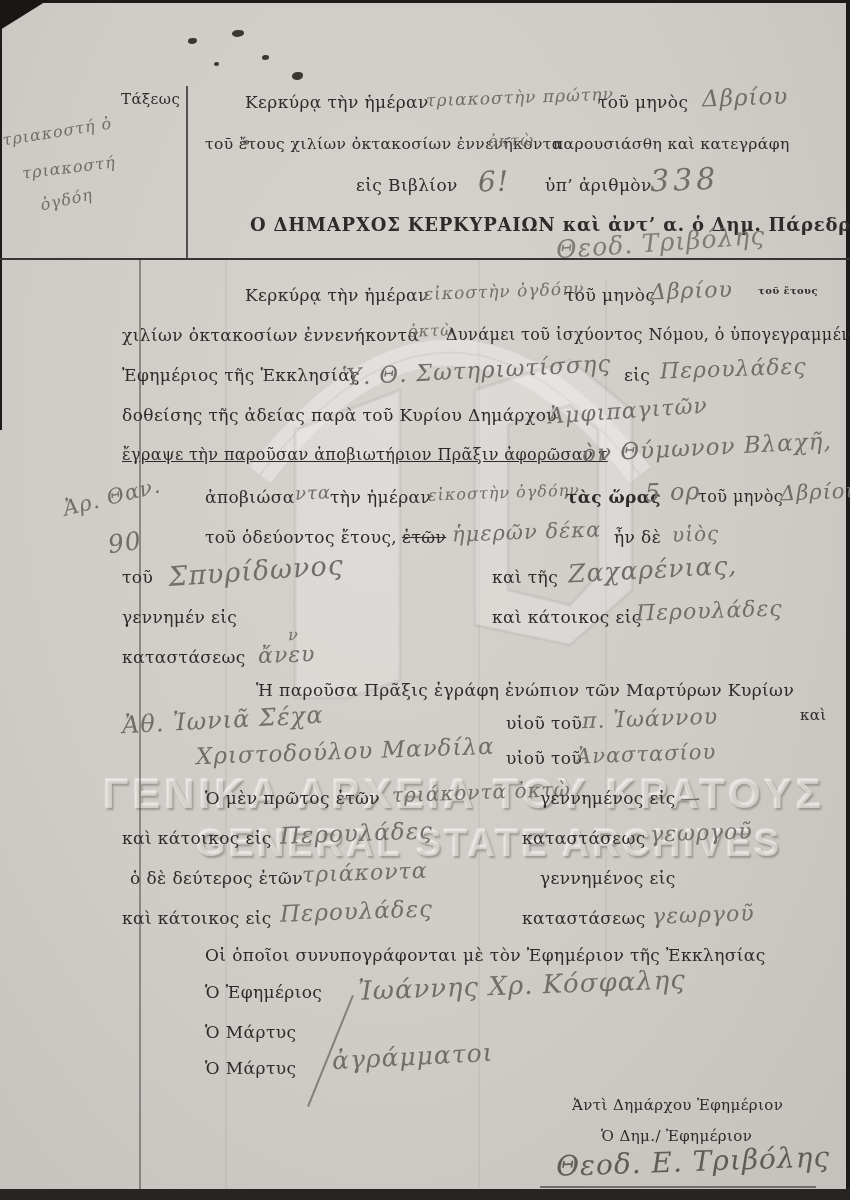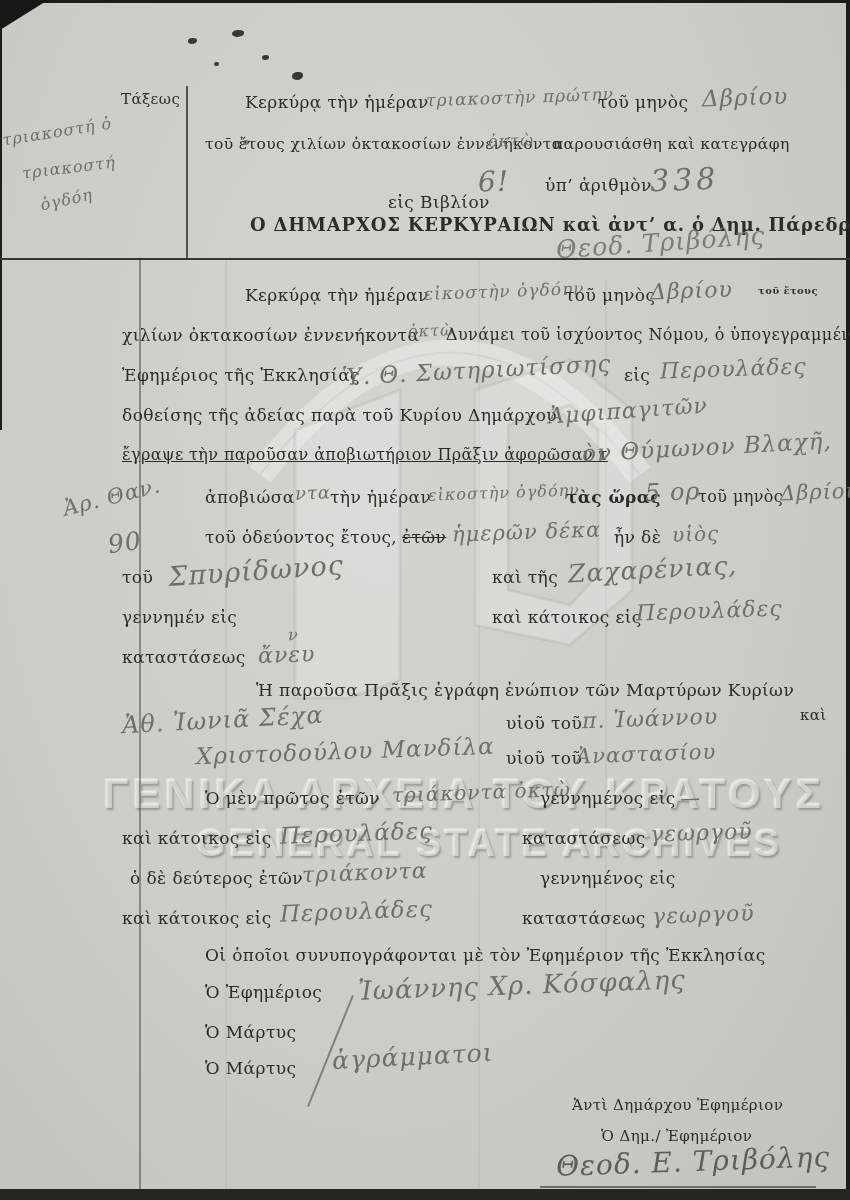--- a/index.html
+++ b/index.html
@@ -76,21 +76,21 @@
 
   <div class="pr" style="left:245px;top:92px;">Κερκύρᾳ τὴν ἡμέραν</div>
   <div class="hw" style="left:426px;top:87px;font-size:17px;">τριακοστὴν πρώτην</div>
   <div class="pr" style="left:598px;top:92px;">τοῦ μηνὸς</div>
   <div class="hw" style="left:702px;top:84px;font-size:23px;">Δβρίου</div>
 
   <div class="pr" style="left:205px;top:135px;font-size:15.5px;">τοῦ ἔτους χιλίων ὀκτακοσίων ἐννενήκοντα</div>
   <div class="hw" style="left:488px;top:131px;font-size:16px;">ὀκτὼ</div>
   <div class="pr" style="left:540px;top:135px;font-size:15.5px;padding-left:13px;">παρουσιάσθη καὶ κατεγράφη</div>
 
-  <div class="pr" style="left:356px;top:192px;margin-left:32px;">εἰς Βιβλίον</div>
+  <div class="pr" style="left:356px;top:175px;">εἰς Βιβλίον</div>
   <div class="hw" style="left:478px;top:165px;font-size:28px;">6!</div>
   <div class="pr" style="left:545px;top:175px;">ὑπ’ ἀριθμὸν</div>
   <div class="hw" style="left:650px;top:162px;font-size:30px;letter-spacing:4px;">338</div>
 
   <div class="pr pr-bold" style="left:250px;top:214px;font-size:18px;letter-spacing:.8px;">Ο ΔΗΜΑΡΧΟΣ ΚΕΡΚΥΡΑΙΩΝ καὶ ἀντ’ α. ὁ Δημ. Πάρεδρος</div>
   <div class="hw hw-big" style="left:556px;top:228px;transform:rotate(-4deg);opacity:.85;">Θεοδ. Τριβόλης</div>
 
   <div class="pr" style="left:245px;top:285px;">Κερκύρᾳ τὴν ἡμέραν</div>
   <div class="hw" style="left:424px;top:281px;font-size:17px;">εἰκοστὴν ὀγδόην</div>
   <div class="pr" style="left:565px;top:285px;">τοῦ μηνὸς</div>

